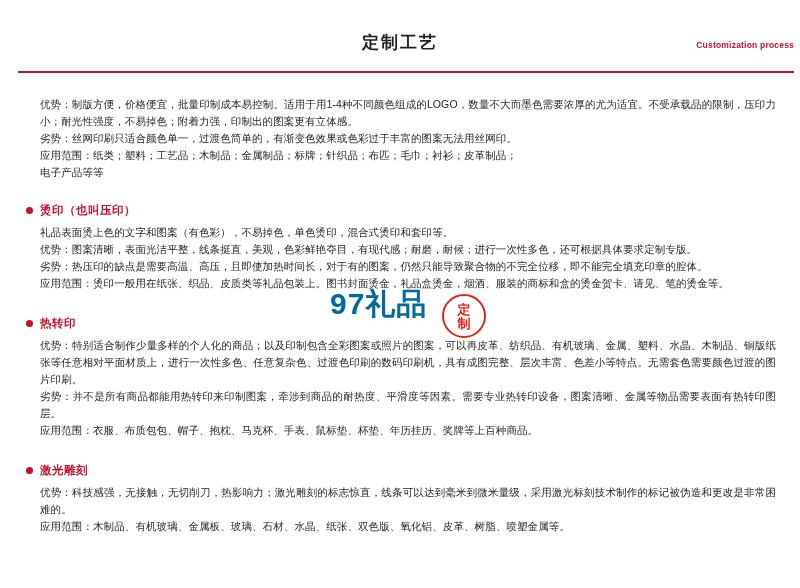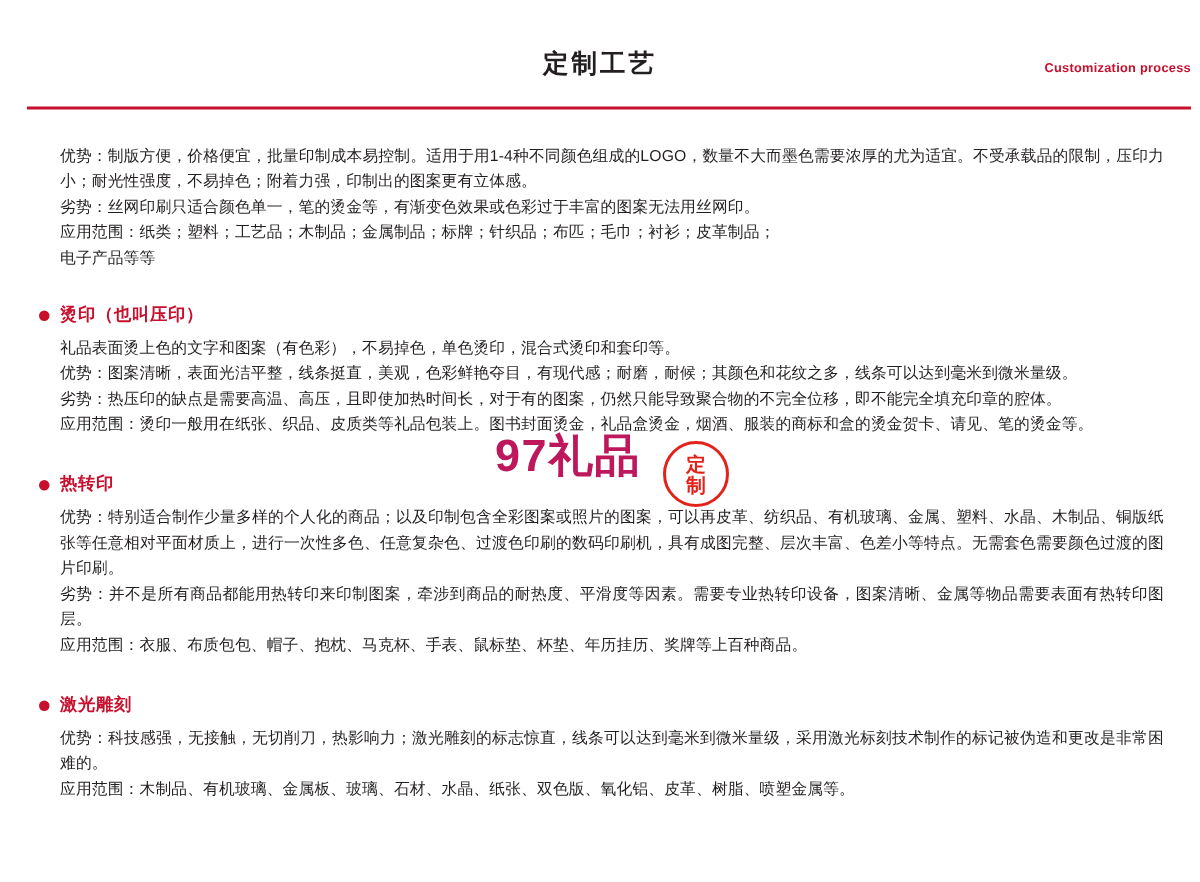--- a/index.html
+++ b/index.html
@@ -112,21 +112,21 @@
     width: 160px;
     height: 62px;
     pointer-events: none;
   }
   .wm-text {
     position: absolute;
     left: 0;
     top: 6px;
     font-size: 30px;
     font-weight: bold;
-    color: #be185d;
+    color: #0369a1;
     letter-spacing: 1px;
     font-family: "Liberation Sans", sans-serif;
   }
   .wm-badge {
     position: absolute;
     left: 112px;
     top: 16px;
     width: 44px;
     height: 44px;
     border: 2px solid #e2231a;
@@ -149,32 +149,32 @@
   <div class="header">
     <div class="header-title">定制工艺</div>
     <div class="header-sub">Customization process</div>
     <div class="header-rule"></div>
   </div>
 
   <div class="content">
 
     <div class="section sec-silk">
       <p class="para">优势：制版方便，价格便宜，批量印制成本易控制。适用于用1-4种不同颜色组成的LOGO，数量不大而墨色需要浓厚的尤为适宜。不受承载品的限制，压印力小；耐光性强度，不易掉色；附着力强，印制出的图案更有立体感。</p>
-      <p class="para">劣势：丝网印刷只适合颜色单一，笔的烫金等，有渐变色效果或色彩过于丰富的图案无法用丝网印。</p>
+      <p class="para">劣势：丝网印刷只适合颜色单一，过渡色简单的，有渐变色效果或色彩过于丰富的图案无法用丝网印。</p>
       <p class="para">应用范围：纸类；塑料；工艺品；木制品；金属制品；标牌；针织品；布匹；毛巾；衬衫；皮革制品；</p>
       <p class="para">电子产品等等</p>
     </div>
 
     <div class="section sec-emboss">
       <div class="sec-head">
         <span class="bullet"></span>
         <span>烫印（也叫压印）</span>
       </div>
       <p class="para">礼品表面烫上色的文字和图案（有色彩），不易掉色，单色烫印，混合式烫印和套印等。</p>
-      <p class="para">优势：图案清晰，表面光洁平整，线条挺直，美观，色彩鲜艳夺目，有现代感；耐磨，耐候；其颜色和花纹之多，线条可以达到毫米到微米量级。</p>
+      <p class="para">优势：图案清晰，表面光洁平整，线条挺直，美观，色彩鲜艳夺目，有现代感；耐磨，耐候；进行一次性多色，还可根据具体要求定制专版。</p>
       <p class="para">劣势：热压印的缺点是需要高温、高压，且即使加热时间长，对于有的图案，仍然只能导致聚合物的不完全位移，即不能完全填充印章的腔体。</p>
       <p class="para">应用范围：烫印一般用在纸张、织品、皮质类等礼品包装上。图书封面烫金，礼品盒烫金，烟酒、服装的商标和盒的烫金贺卡、请见、笔的烫金等。</p>
     </div>
 
     <div class="section sec-heat">
       <div class="sec-head">
         <span class="bullet"></span>
         <span>热转印</span>
       </div>
       <p class="para">优势：特别适合制作少量多样的个人化的商品；以及印制包含全彩图案或照片的图案，可以再皮革、纺织品、有机玻璃、金属、塑料、水晶、木制品、铜版纸张等任意相对平面材质上，进行一次性多色、任意复杂色、过渡色印刷的数码印刷机，具有成图完整、层次丰富、色差小等特点。无需套色需要颜色过渡的图片印刷。</p>

